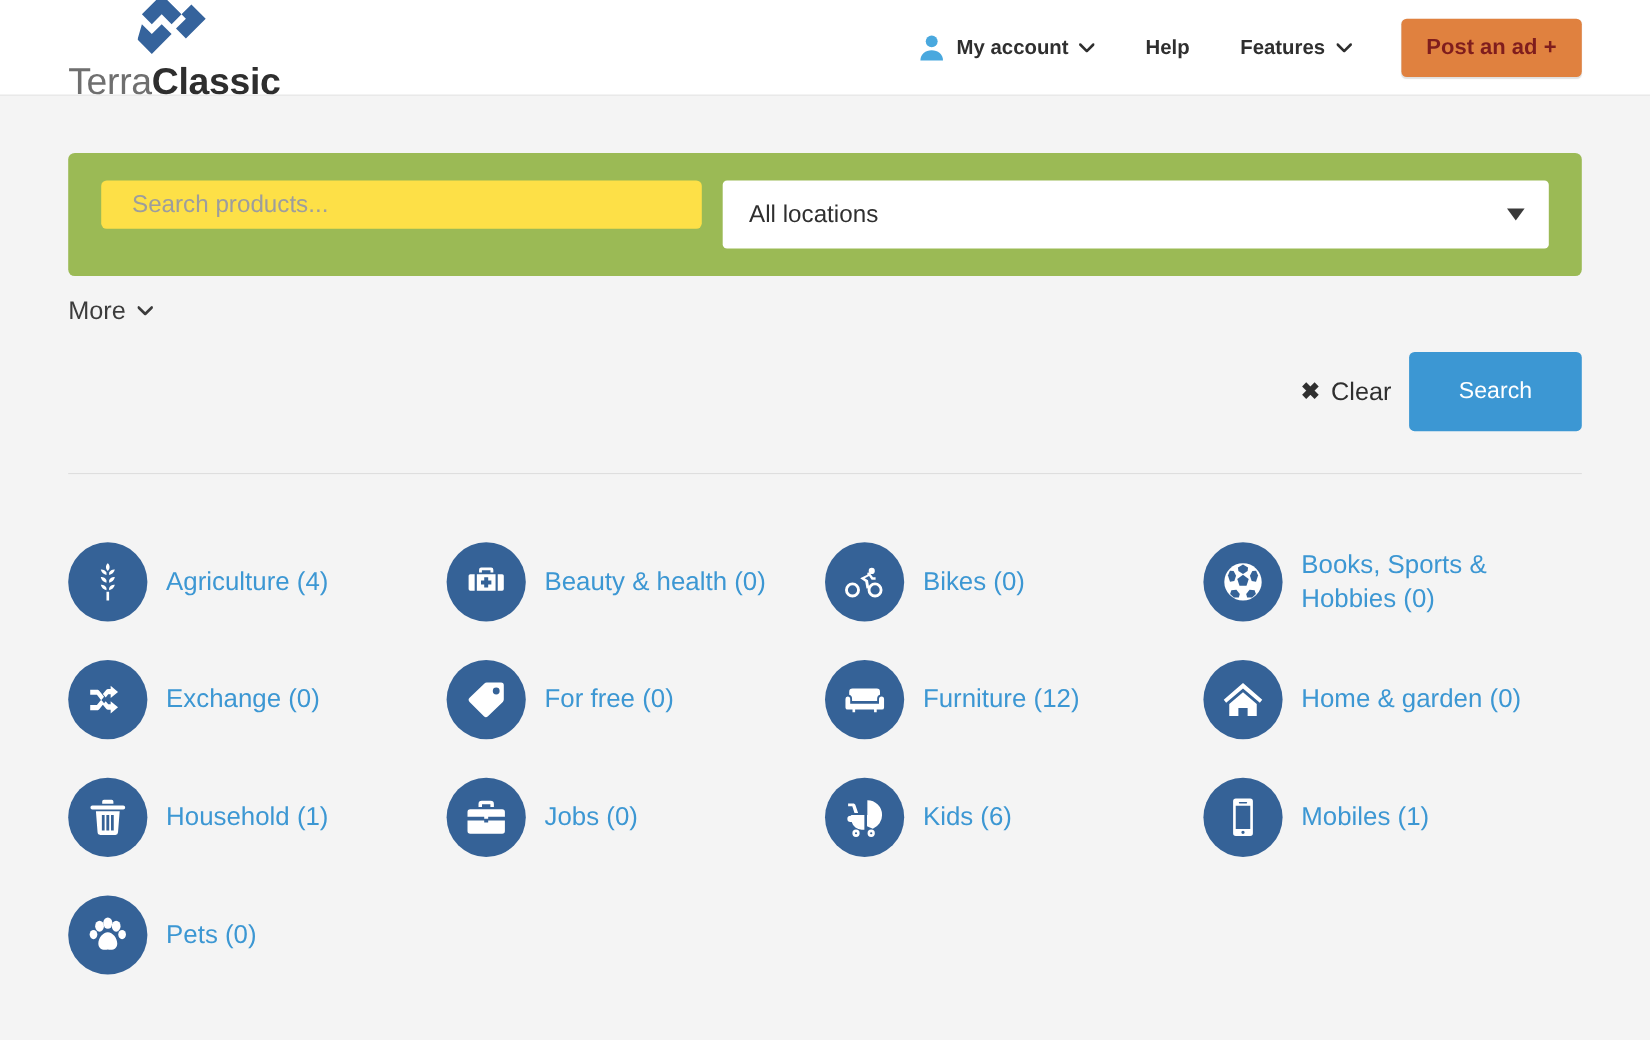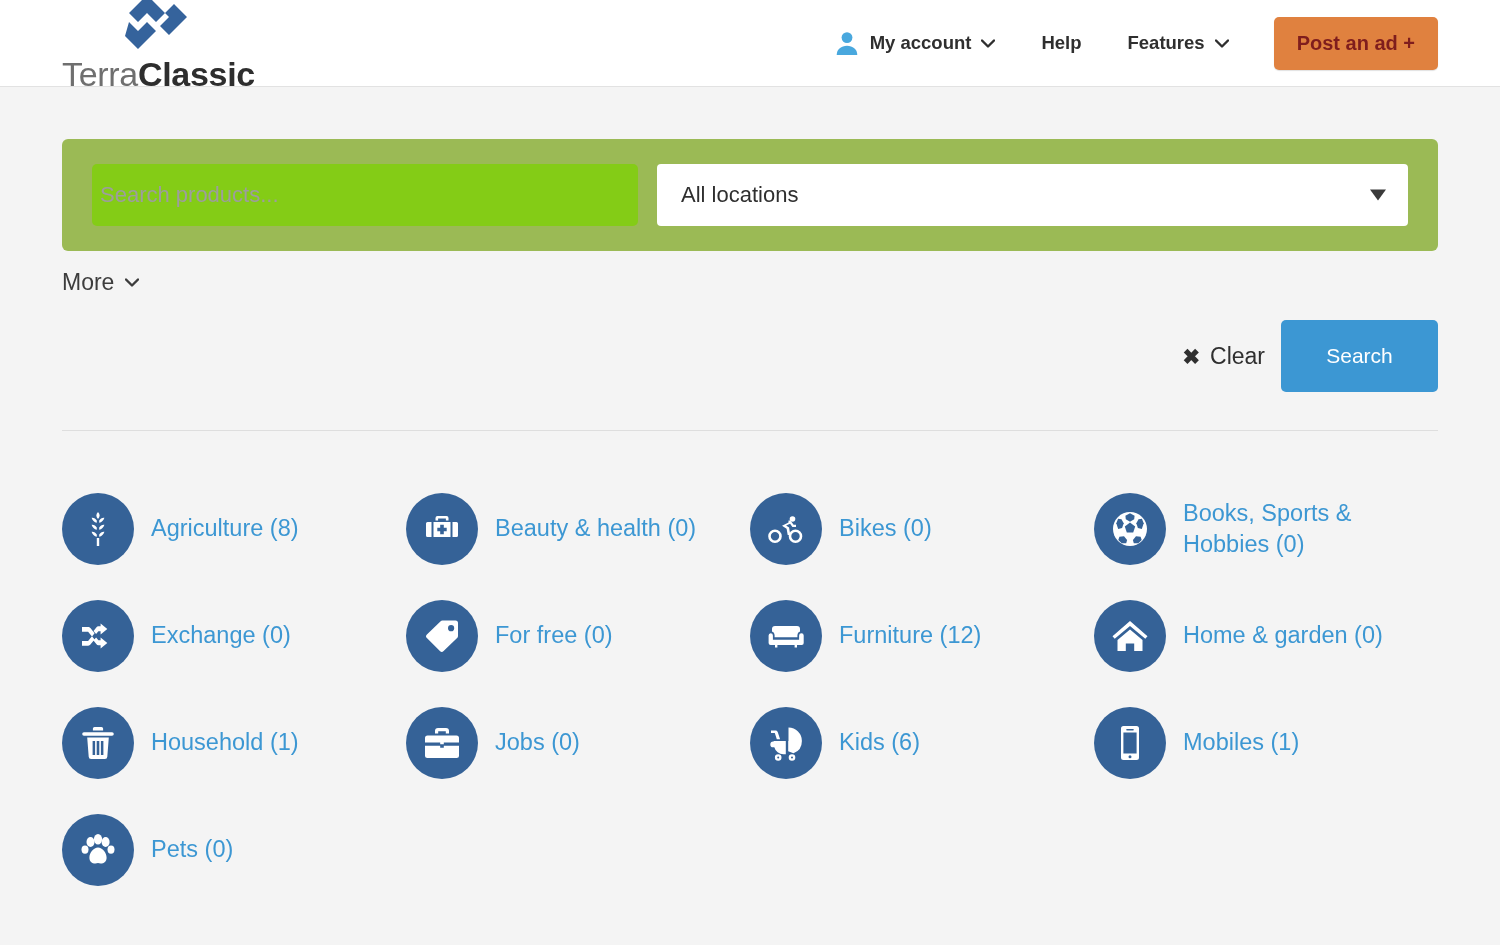--- a/index.html
+++ b/index.html
@@ -81,28 +81,28 @@
   .search-panel {
     margin-top: 52px;
     background: #9bba55;
     border-radius: 6px;
     padding: 25px 30px;
     display: flex;
     gap: 19px;
   }
   .search-input {
     flex: 0 0 546px;
-    height: 62px;
+    height: 44px;
     border: none;
     border-radius: 5px;
-    background: #84cc16;
+    background: #fde047;
     font-size: 22px;
     font-family: inherit;
     color: #3b3b3b;
-    padding: 0 8px;
+    padding: 0 28px;
     outline: none;
   }
   .search-input::placeholder { color: #9d9d9d; }
   .location-select {
     flex: 1 1 auto;
     height: 62px;
     border: none;
     border-radius: 4px;
     background: #ffffff;
     position: relative;
@@ -283,21 +283,21 @@
   <div class="divider"></div>
 
   <section class="categories">
 
     <a class="cat-item">
       <span class="cat-icon">
         <svg viewBox="0 0 40 40">
             <path d="M20 3c2.2 2 2.2 5 0 7-2.2-2-2.2-5 0-7zM18.8 11.5v2.2c-2.4-.4-4.6-2.4-5.2-5 2.2-.3 4.1.9 5.2 2.8zm2.4 0c1.1-1.9 3-3.1 5.2-2.8-.6 2.6-2.8 4.6-5.2 5zM18.8 18.5v2.2c-2.4-.4-4.6-2.4-5.2-5 2.2-.3 4.1.9 5.2 2.8zm2.4 0c1.1-1.9 3-3.1 5.2-2.8-.6 2.6-2.8 4.6-5.2 5zM18.8 25.5v2.2c-2.4-.4-4.6-2.4-5.2-5 2.2-.3 4.1.9 5.2 2.8zm2.4 0c1.1-1.9 3-3.1 5.2-2.8-.6 2.6-2.8 4.6-5.2 5zM18.8 29h2.4v8h-2.4z"></path>
           </svg>
       </span>
-      <span class="cat-label">Agriculture (8)</span>
+      <span class="cat-label">Agriculture (4)</span>
     </a>
 
     <a class="cat-item">
       <span class="cat-icon">
         <svg viewBox="0 0 40 40">
             <path d="M15.5 7h9a2 2 0 0 1 2 2v2.5h-2.6V9.4h-7.8v2.1H13.5V9a2 2 0 0 1 2-2zM5.5 13h4v15h-4a1.5 1.5 0 0 1-1.5-1.5v-12A1.5 1.5 0 0 1 5.5 13zm25 0h4a1.5 1.5 0 0 1 1.5 1.5v12a1.5 1.5 0 0 1-1.5 1.5h-4zM11.5 13h17v15h-17zm10.3 2.8h-3.6v2.9h-2.9v3.6h2.9v2.9h3.6v-2.9h2.9v-3.6h-2.9z"></path>
           </svg>
       </span>
       <span class="cat-label">Beauty &amp; health (0)</span>
     </a>

